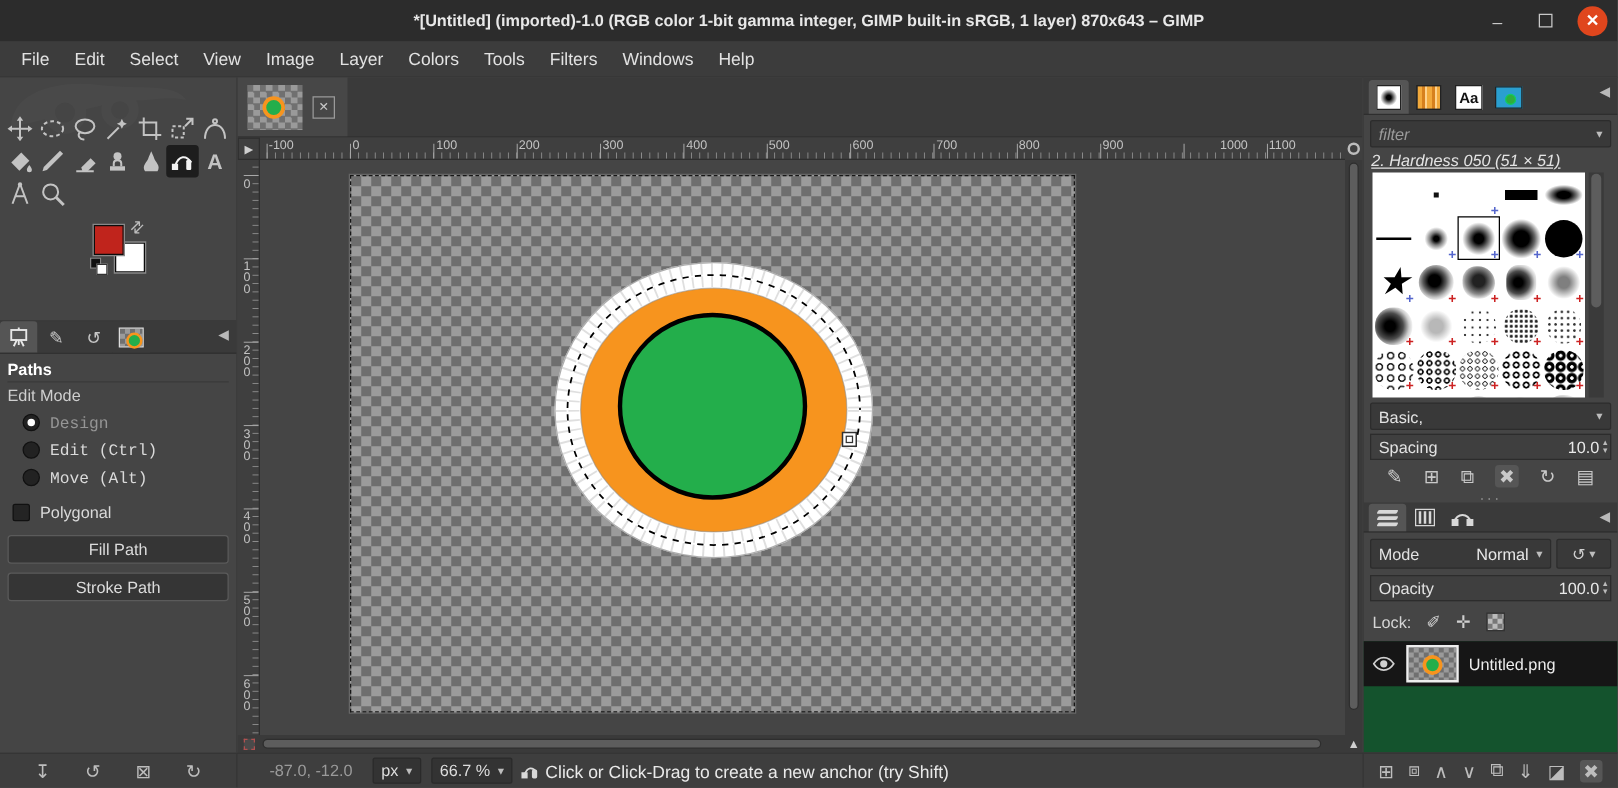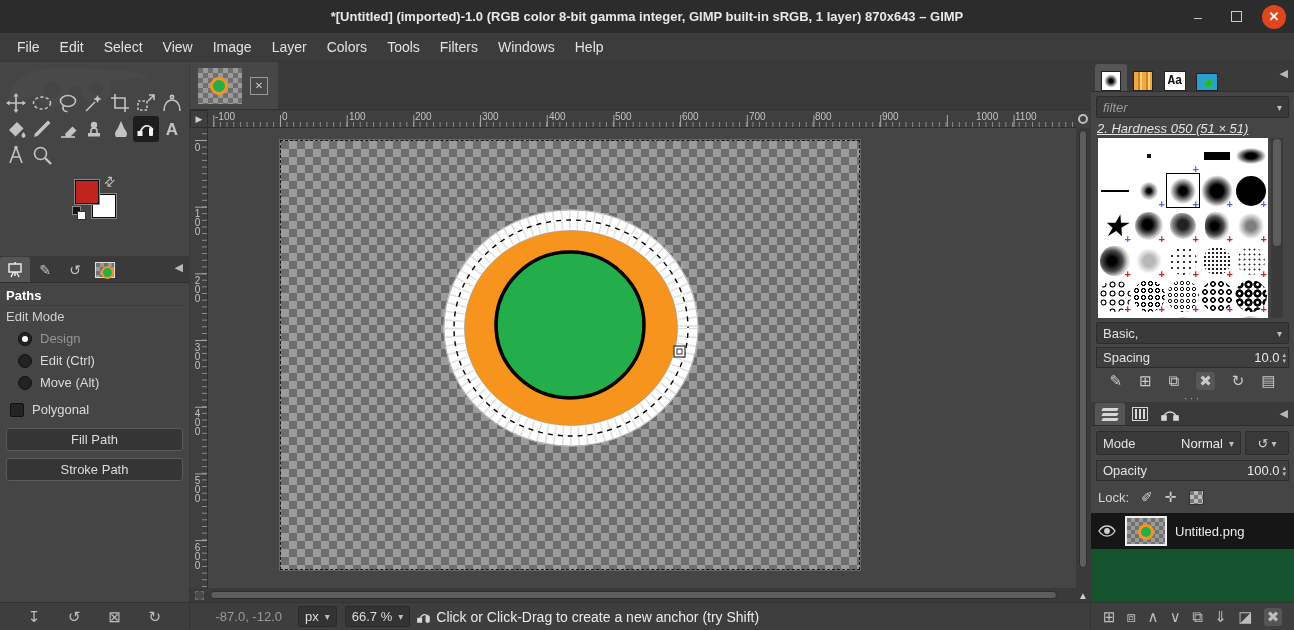--- a/index.html
+++ b/index.html
@@ -55,21 +55,21 @@
   .dtab.active { background:#555; border-radius:3px 3px 0 0; }
   .collapse-btn { position:absolute; right:6px; top:5px; color:#b9b9b9; font-size:11px; }
   .mini-thumb { width:20px; height:16px; border:1px solid #ddd;
     background:repeating-conic-gradient(#9a9a9a 0% 25%, #707070 0% 50%) 0 0/8px 8px; position:relative; }
   .mini-thumb::after { content:""; position:absolute; left:5px; top:3px; width:9px; height:9px;
     border-radius:50%; background:#23ae4b; border:2px solid #f7941e; }
 
   .paths-panel { padding:5px 6px 0 6px; flex:1; display:flex; flex-direction:column; }
   .panel-title { font-weight:bold; color:#fff; border-bottom:1px solid #3a3a3a; padding-bottom:2px; }
   .editmode-label { color:#cfcfcf; margin-top:3px; }
-  .radio-row { display:flex; align-items:flex-end; gap:8px; margin:6px 0 0 12px; height:16px; }
+  .radio-row { display:flex; align-items:center; gap:8px; margin:6px 0 0 12px; height:16px;font-family:Liberation Mono, monospace; }
   .radio { width:14px; height:14px; border-radius:50%; background:#222; border:1px solid #111;
     display:flex; align-items:center; justify-content:center; }
   .radio.sel::after { content:""; width:6px; height:6px; background:#fff; border-radius:50%; }
   .radio-label { color:#dadada; font-size:13px; }
   .radio-label.dim { color:#969696; }
   .check-row { display:flex; align-items:center; gap:8px; margin:12px 0 4px 4px; }
   .checkbox { width:14px; height:14px; background:#242424; border:1px solid #111; border-radius:2px; }
   .opt-btn { margin:7px 0 0 0; height:23px; background:#353535; border:1px solid #5b5b5b;
     border-radius:3px; color:#dcdcdc; font-size:13px; display:flex; align-items:center;
     justify-content:center; width:100%; }
@@ -123,21 +123,21 @@
   .hscroll { flex:1; background:#3a3a3a; padding:3px 2px; }
   .hscroll .thumb { height:8px; width:98%; background:#5d5d5d; border-radius:4px; border:1px solid #2e2e2e; }
   .nav-corner { width:14px; flex:0 0 14px; background:#3a3a3a; color:#cfcfcf; font-size:10px;
     display:flex; align-items:center; justify-content:center; }
 
   
   .dock { width:204px; flex:0 0 204px; background:#454545; border-left:1px solid #3a3a3a;
     display:flex; flex-direction:column; }
   .dock-tabrow { height:30px; flex:0 0 30px; background:#3a3a3a; display:flex; align-items:flex-end;
     position:relative; padding-left:4px; border-bottom:1px solid #2e2e2e; }
-  .rtab { width:32px; height:27px; display:flex; align-items:flex-end; justify-content:center;font-family:Liberation Mono, monospace; }
+  .rtab { width:32px; height:27px; display:flex; align-items:center; justify-content:center; }
   .rtab.active { background:#555; border-radius:3px 3px 0 0; }
   .brush-thumb { width:20px; height:20px; background:#fff; border:1px solid #222; position:relative; }
   .brush-thumb::before { content:""; position:absolute; inset:2px;
     background:radial-gradient(circle,#000 18%,rgba(0,0,0,.55) 40%,transparent 68%); }
   .pattern-thumb { width:20px; height:20px; border:1px solid #222;
     background:repeating-linear-gradient(90deg,#f2a93b 0 4px,#d7801d 4px 6px,#ffd28a 6px 8px); }
   .font-thumb { width:22px; height:20px; background:#fff; border:1px solid #222; color:#111;
     font-size:12px; font-weight:bold; display:flex; align-items:center; justify-content:center; }
   .imgw-thumb { width:22px; height:18px; background:#2a9fd0; border:1px solid #222; position:relative; }
   .imgw-thumb::after { content:""; position:absolute; left:7px; top:5px; width:7px; height:7px;
@@ -240,21 +240,21 @@
   .status-msg { color:#eaeaea; font-size:14px; display:flex; align-items:center; gap:4px; }
   .dock-footer { width:204px; flex:0 0 204px; display:flex; align-items:center;
     justify-content:space-around; padding:0 6px; border-left:1px solid #353535; }
 </style>
 </head>
 <body>
 
 <div class="page">
 
   <div class="titlebar">
-    <div class="title-text">*[Untitled] (imported)-1.0 (RGB color 8-bit gamma integer, GIMP built-in sRGB, 1 layer) 870x643 – GIMP</div>
+    <div class="title-text">*[Untitled] (imported)-1.0 (RGB color 1-bit gamma integer, GIMP built-in sRGB, 1 layer) 870x643 – GIMP</div>
     <div class="win-controls">
       <div class="wc">–</div>
       <div class="wc wc-max">
           <span></span>
         </div>
       <div class="wc wc-close">✕</div>
     </div>
   </div>
 
   <div class="menubar">

